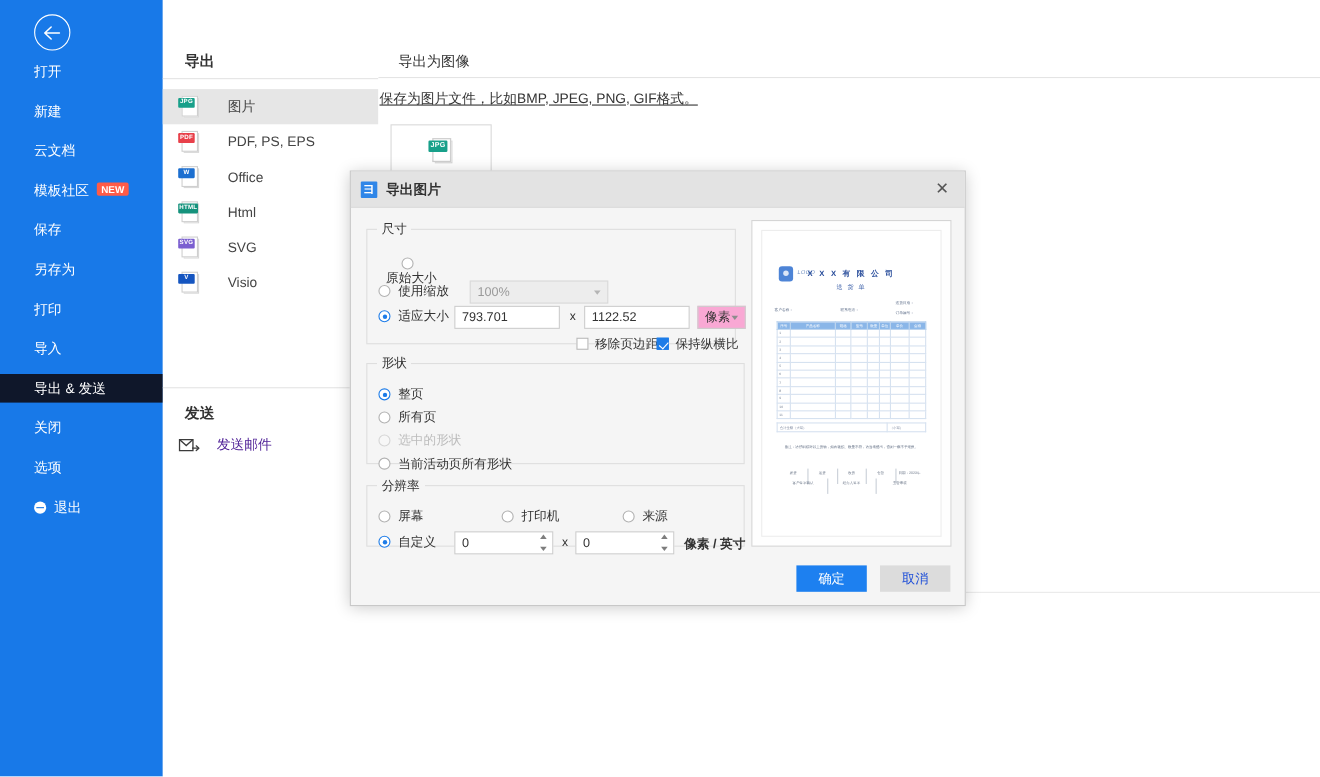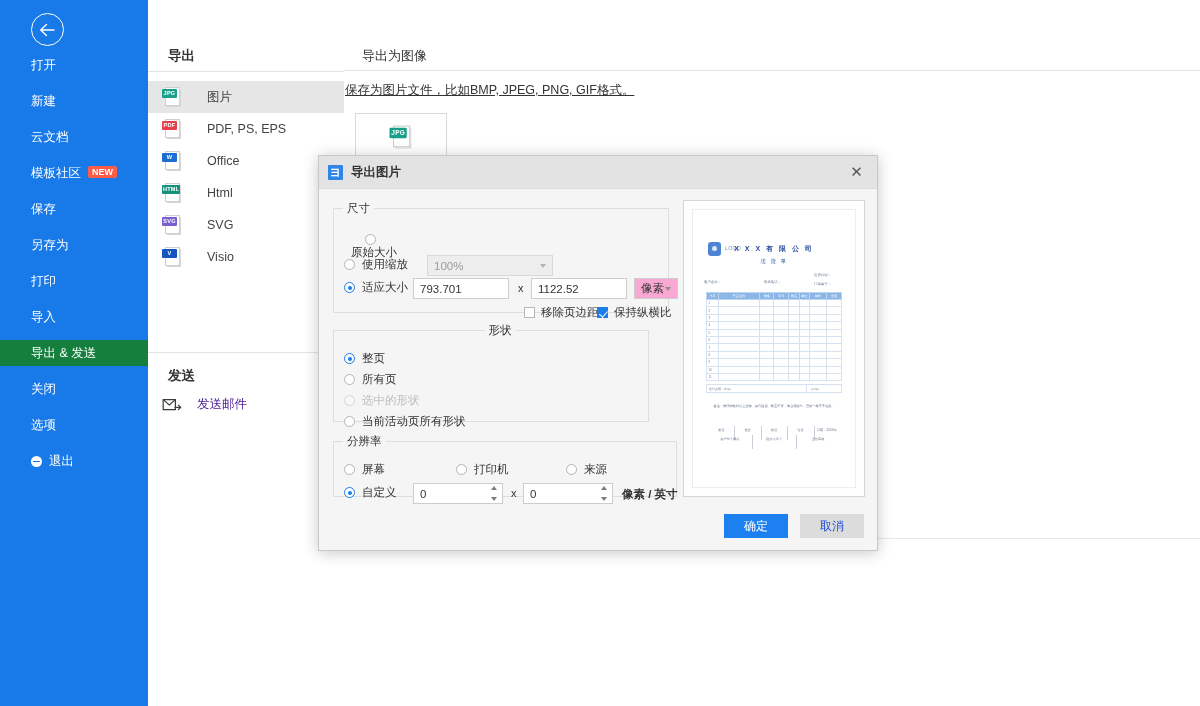--- a/index.html
+++ b/index.html
@@ -51,21 +51,21 @@
     display: flex; align-items: center; justify-content: center;
     cursor: pointer;
   }
   .backbtn svg { display: block; }
   .navlist { position: absolute; left: 0; top: 52px; width: 148px; }
   .navitem {
     position: relative; height: 26px; line-height: 26px;
     padding-left: 31px; color: #ffffff; font-size: 12.5px;
     margin-bottom: 10px; cursor: pointer; white-space: nowrap;
   }
-  .navitem.active { background: #15803d; }
+  .navitem.active { background: #0f172a; }
   .navitem .badge {
     display: inline-block; margin-left: 7px;
     background: #ff5b47; color: #fff; font-size: 9px; font-weight: bold;
     border-radius: 2px; padding: 1px 4px 1px 4px; vertical-align: 2px;
     line-height: 10px;
   }
   .navitem.with-icon { padding-left: 31px; display: flex; align-items: center; }
   .exit-ic {
     width: 11px; height: 11px; border-radius: 50%; background: #ffffff;
     display: inline-block; position: relative; margin-right: 7px; flex: 0 0 auto;
@@ -151,21 +151,21 @@
   .dlg-body { position: absolute; left: 0; top: 33px; right: 0; bottom: 0; }
 
   fieldset.grp {
     position: absolute; margin: 0; padding: 0;
     border: 1px solid #dedede; background: #f5f5f5;
   }
   fieldset.grp > legend {
     margin-left: 9px; padding: 0 4px; font-size: 11.5px; color: #333;
   }
   .grp-size  { left: 14px; top: 12px; width: 336px; height: 112px; }
-  .grp-shape { left: 14px; top: 134px; width: 316px; height: 99px; text-align: center; }
+  .grp-shape { left: 14px; top: 134px; width: 344px; height: 99px; }
   .grp-res   { left: 14px; top: 245px; width: 344px; height: 63px; }
 
   .radio-row { position: absolute; display: flex; align-items: center; }
   .rd {
     width: 11px; height: 11px; border-radius: 50%;
     border: 1px solid #b2b2b2; background: #fff; position: relative;
     flex: 0 0 auto; cursor: pointer;
   }
   .rd.on { border-color: #1d7ce8; }
   .rd.on::after {

